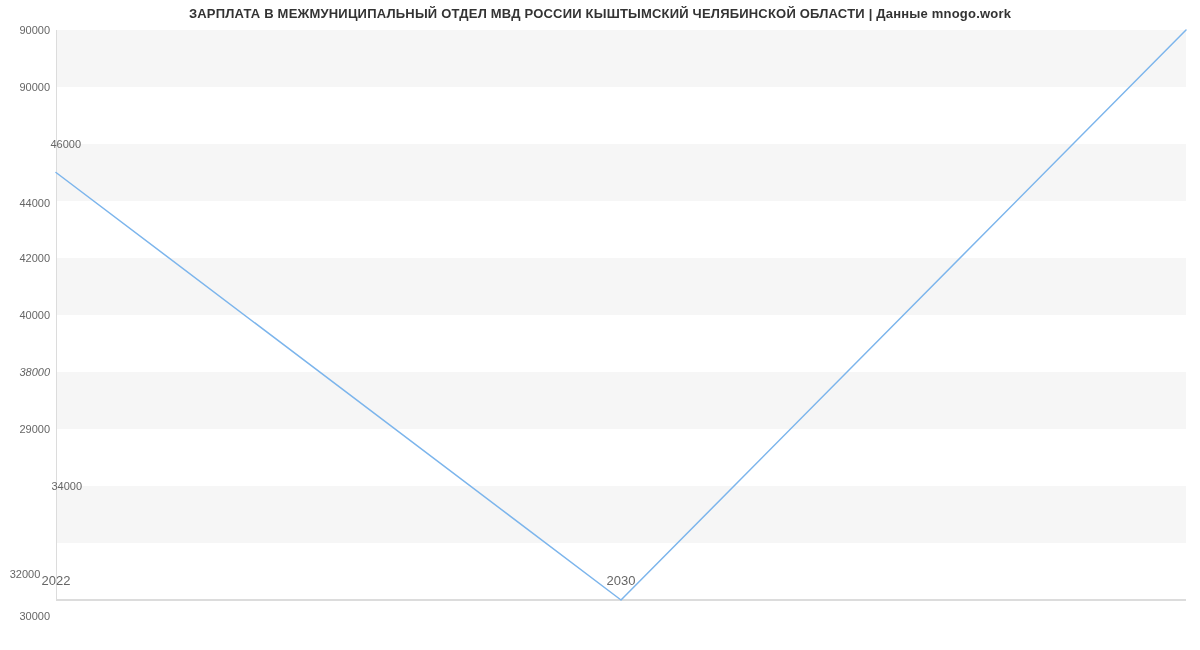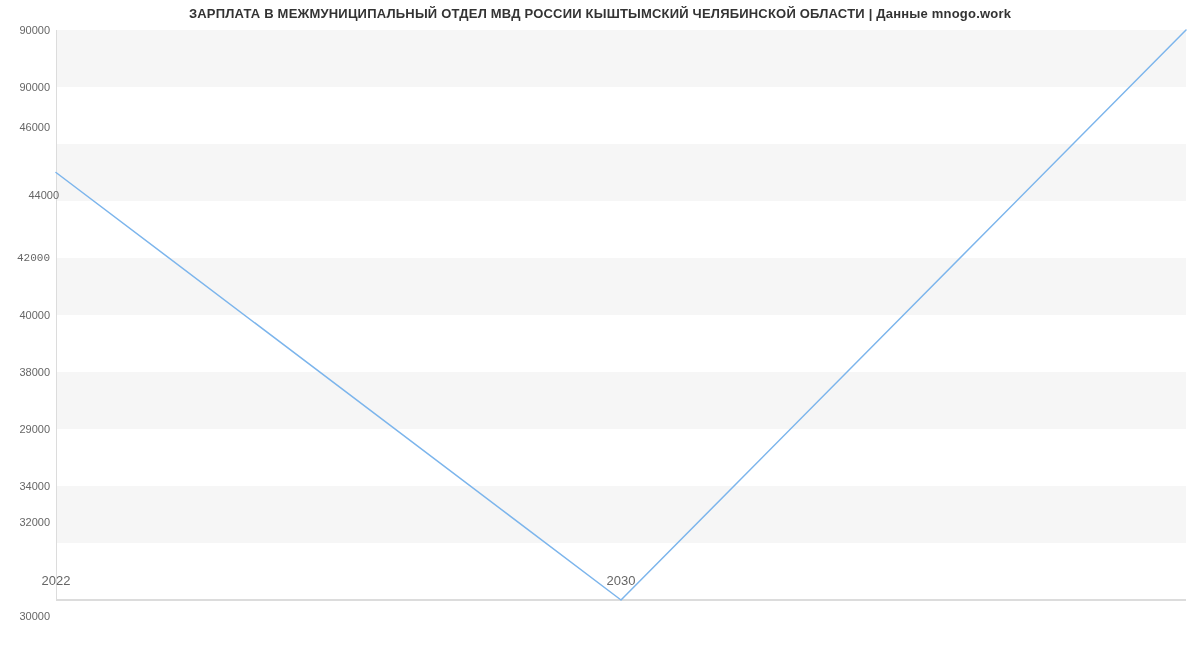--- a/index.html
+++ b/index.html
@@ -103,28 +103,28 @@
       <div class="grid-line-bottom" style="top: 569px;"></div>
     </div>
   <div class="left-axis-border"></div>
 
   <svg class="line-layer" id="line-layer" viewBox="0 0 1130 570" preserveAspectRatio="none">
       <path d="M0 142.5 L565 570 L1130 0" class="series-line" stroke="#7cb5ec"></path>
     </svg>
 
   <div id="y-ticks">
       <div class="y-tick" style="top: 600px; margin-top: 16px;">30000</div>
-      <div class="y-tick" style="top: 522px;">32000</div>
-      <div class="y-tick" style="top: 486px;">34000</div>
+      <div class="y-tick" style="top: 574px; text-align: center;">32000</div>
+      <div class="y-tick" style="top: 486px; margin-left: 32px;">34000</div>
       <div class="y-tick" style="top: 429px;">29000</div>
-      <div class="y-tick" style="top: 372px;">38000</div>
+      <div class="y-tick" style="top: 372px; font-style: italic;">38000</div>
       <div class="y-tick" style="top: 315px; text-align: right;">40000</div>
-      <div class="y-tick" style="top: 258px; font-family: Liberation Mono, monospace;">42000</div>
-      <div class="y-tick" style="top: 195px; padding-left: 9px;">44000</div>
-      <div class="y-tick" style="top: 127px;">46000</div>
+      <div class="y-tick" style="top: 258px;">42000</div>
+      <div class="y-tick" style="top: 203px;">44000</div>
+      <div class="y-tick" style="top: 144px; padding-left: 31px;">46000</div>
       <div class="y-tick" style="top: 87px;">90000</div>
       <div class="y-tick" style="top: 30px;">90000</div>
     </div>
   <div id="x-ticks">
       <div class="x-tick" style="left: 56px;">2022</div>
       <div class="x-tick" style="left: 621px;">2030</div>
       <div class="x-tick" style="left: 1216px;">2024</div>
     </div>
 </div>
 

